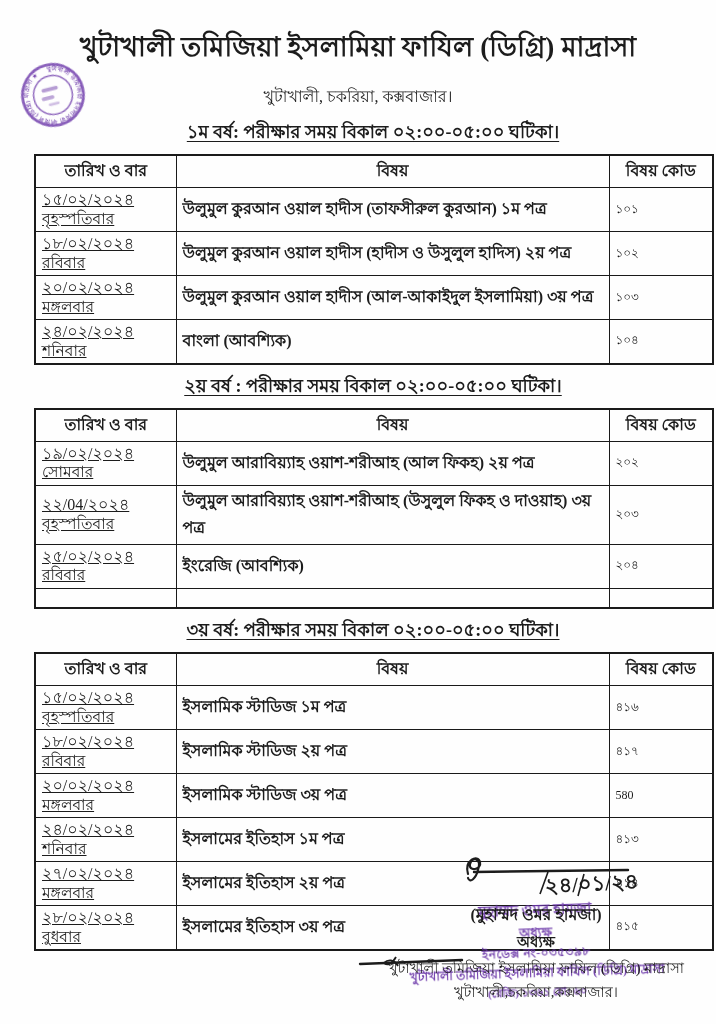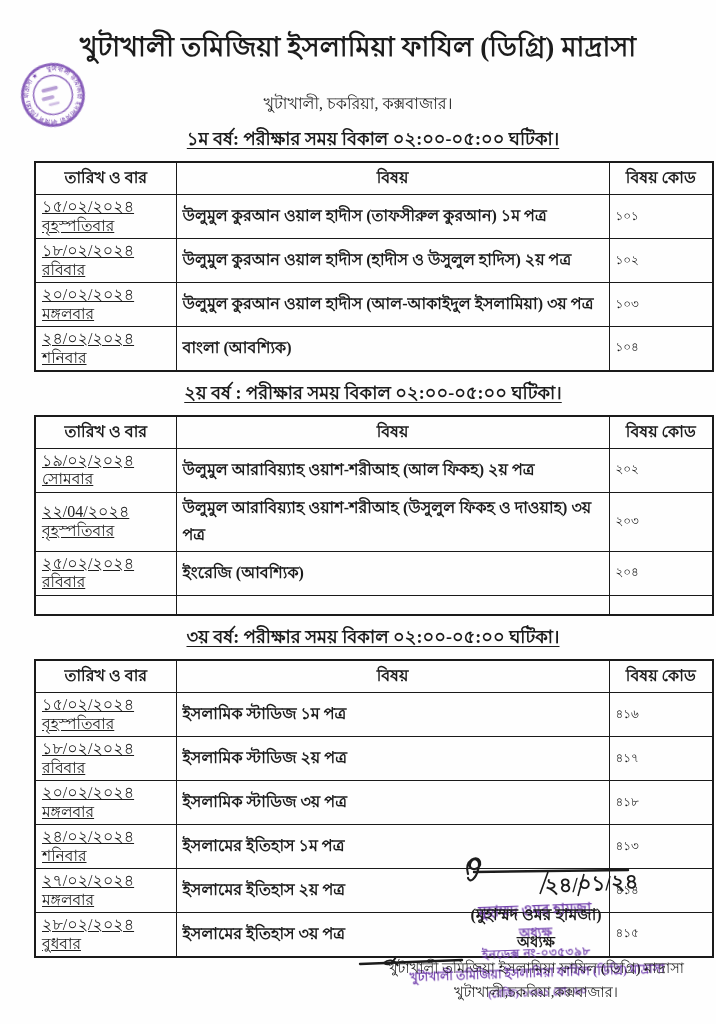--- a/index.html
+++ b/index.html
@@ -8,21 +8,21 @@
     width:716px; height:1024px; margin:0 auto; position:relative;
     font-family:"Liberation Serif","DejaVu Serif",serif;
     color:#1c1c1c; overflow:hidden;
     background:#fefefe;
   }
   .page { width:716px; height:1024px; position:relative; padding-top:26px; }
 
   
   .hdr { text-align:center; position:relative; }
   .hdr-title   { font-size:27px; font-weight:bold; letter-spacing:.2px; }
-  .hdr-sub     { font-size:16px; margin-top:20px; }
+  .hdr-sub     { font-size:16px; margin-top:13px; }
   .hdr-routine { font-size:23px; font-weight:bold; margin-top:6px; }
 
   
   .seal {
     position:absolute; left:16px; top:56px; width:74px; height:78px;
     opacity:.88; filter:blur(.3px); transform:rotate(-14deg);
   }
 
   
   .content { width:678px; margin:0 0 0 34px; }
@@ -238,21 +238,21 @@
             <td class="cell-sub">ইসলামিক স্টাডিজ ২য় পত্র</td>
             <td class="cell-code">৪১৭</td>
           </tr>
 
           <tr>
             <td class="cell-date">
               <div class="date">২০/০২/২০২৪</div>
               <div class="day">মঙ্গলবার</div>
             </td>
             <td class="cell-sub">ইসলামিক স্টাডিজ ৩য় পত্র</td>
-            <td class="cell-code">৪১৮</td>
+            <td class="cell-code">580</td>
           </tr>
 
           <tr>
             <td class="cell-date">
               <div class="date">২৪/০২/২০২৪</div>
               <div class="day">শনিবার</div>
             </td>
             <td class="cell-sub">ইসলামের ইতিহাস ১ম পত্র</td>
             <td class="cell-code">৪১৩</td>
           </tr>

